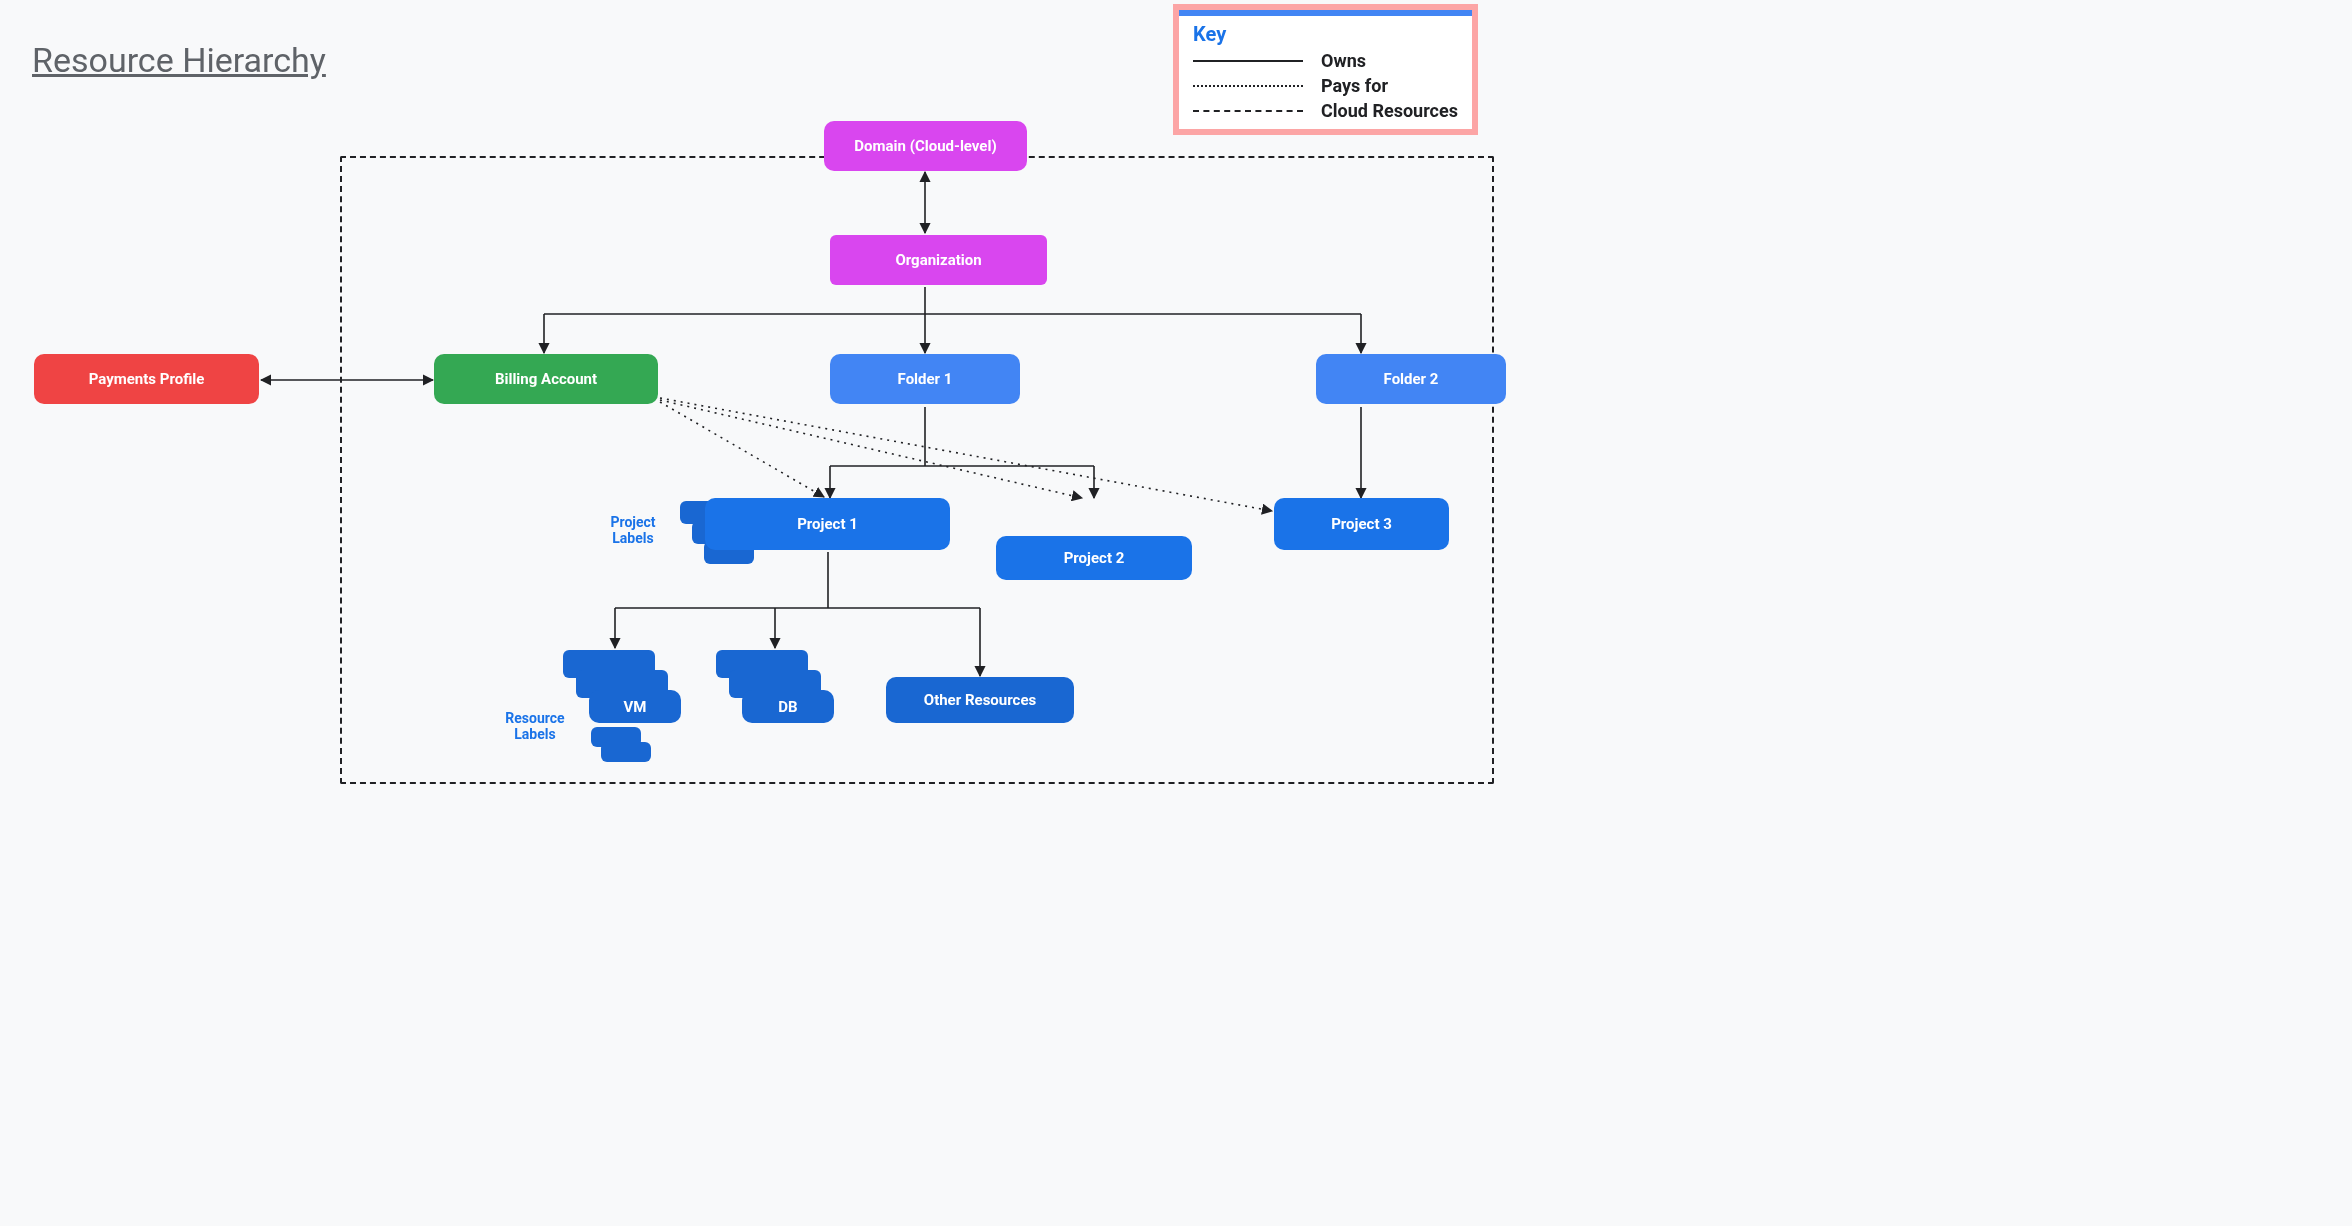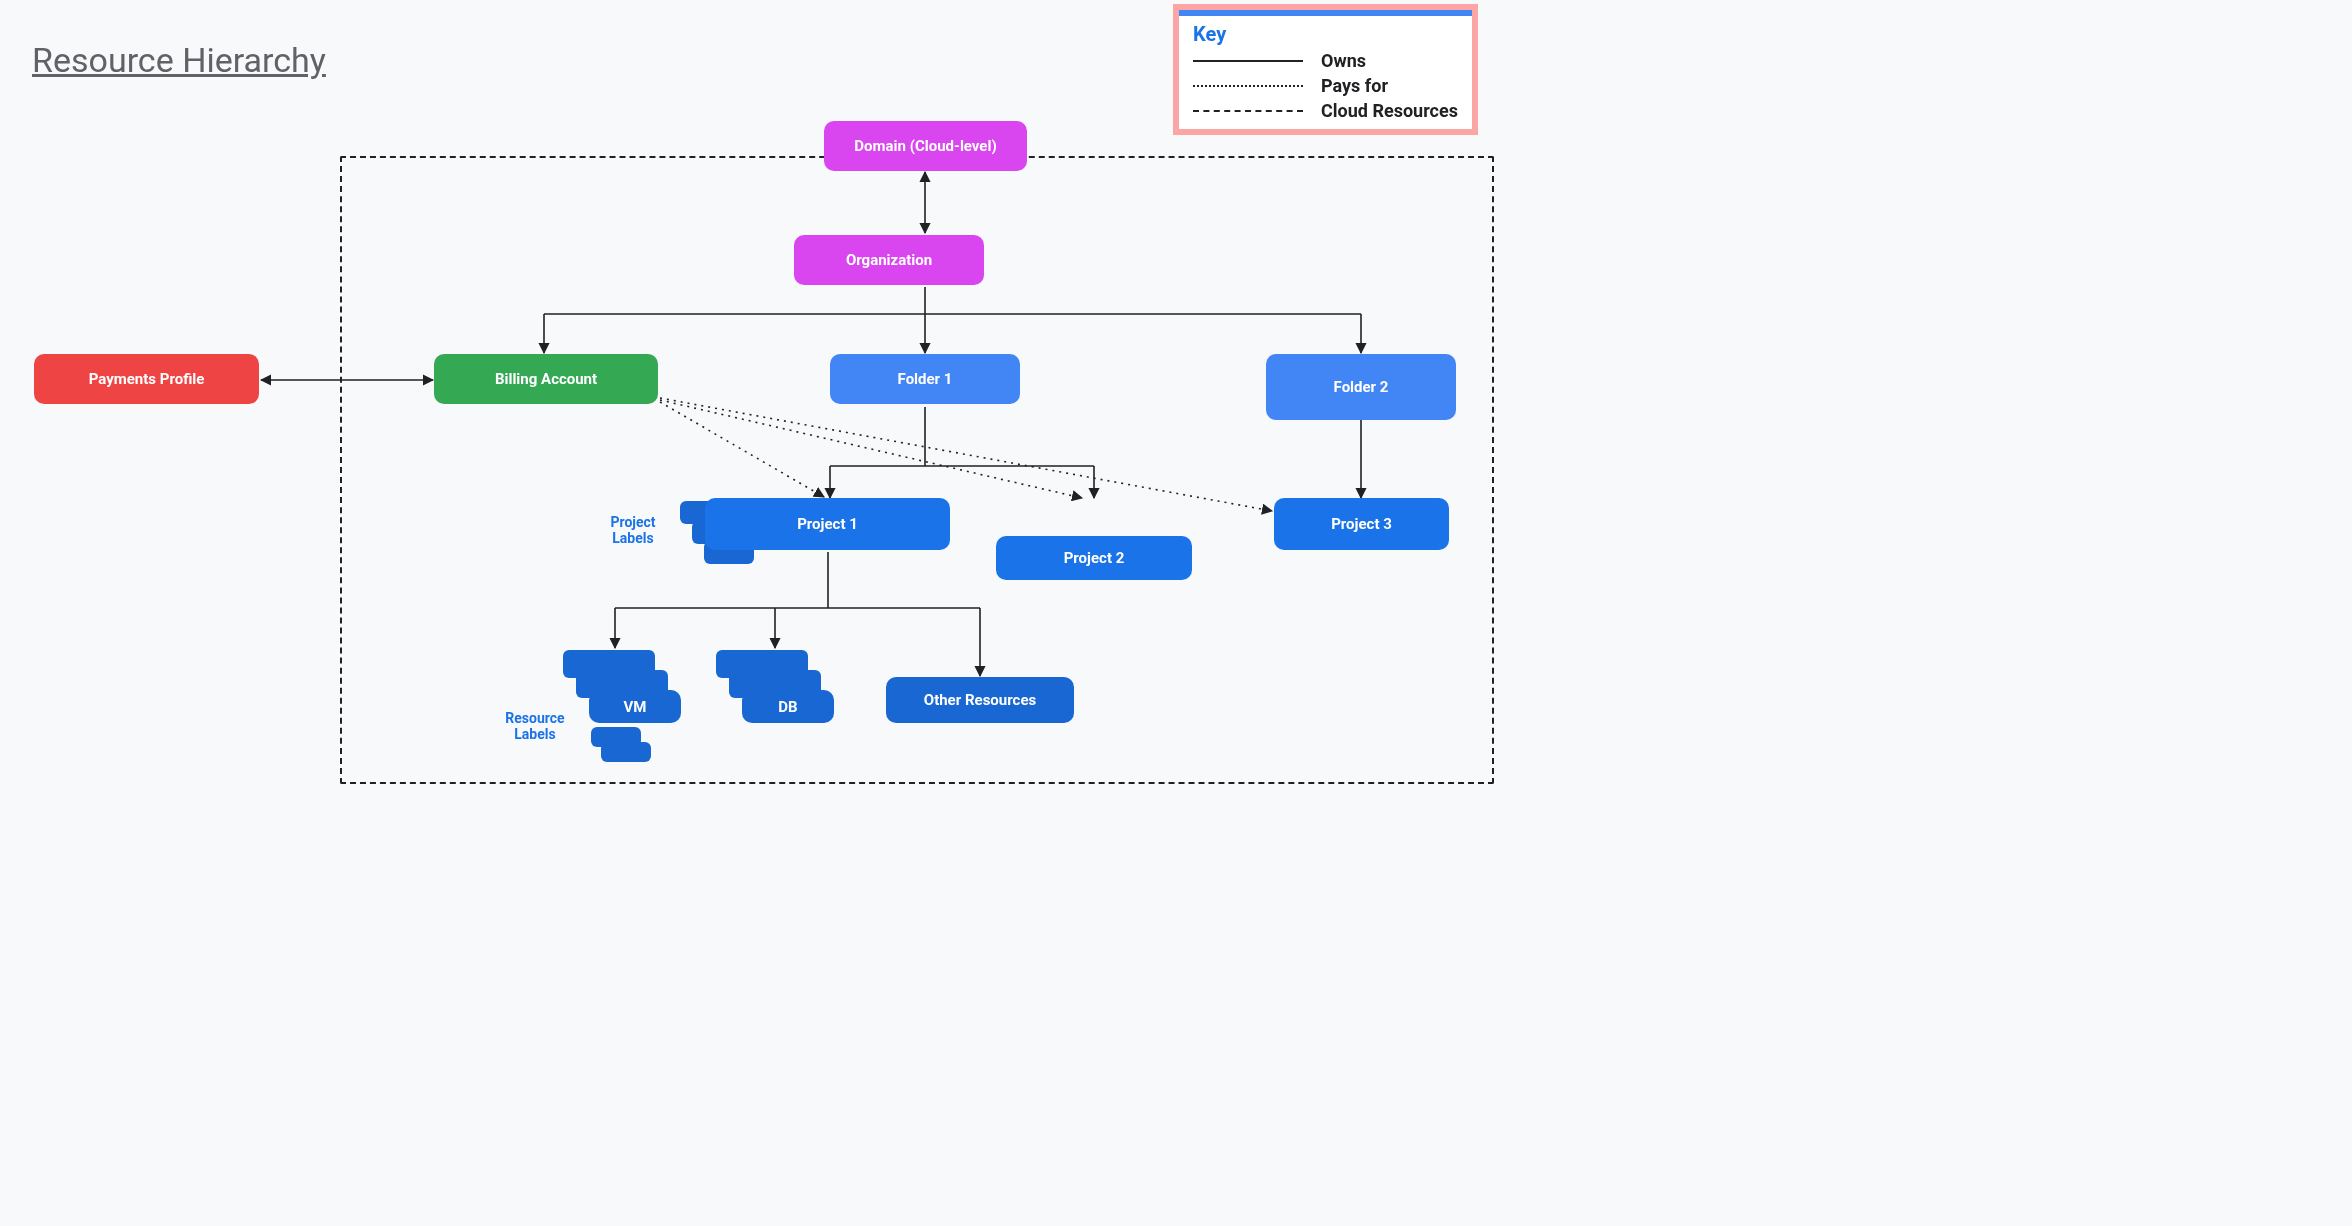--- a/index.html
+++ b/index.html
@@ -72,25 +72,25 @@
 
       <g stroke-dasharray="2 5">
         <line x1="660" y1="402" x2="824" y2="497" marker-end="url(#arr)"></line>
         <line x1="660" y1="400" x2="1082" y2="498" marker-end="url(#arr)"></line>
         <line x1="660" y1="398" x2="1272" y2="511" marker-end="url(#arr)"></line>
       </g>
     </g>
   </svg>
 
   <div class="node red" style="left:824px;top:121px;width:203px;height:50px;">Domain (Cloud-level)</div>
-  <div class="node red" style="left:794px;top:235px;width:190px;height:50px;">Organization</div>
+  <div class="node red" style="left:830px;top:235px;width:217px;height:50px;border-radius:6px;">Organization</div>
   <div class="node yellow" style="left:34px;top:354px;width:225px;height:50px;">Payments Profile</div>
   <div class="node green" style="left:434px;top:354px;width:224px;height:50px;">Billing Account</div>
   <div class="node blue" style="left:830px;top:354px;width:190px;height:50px;">Folder 1</div>
-  <div class="node blue" style="left:1266px;top:354px;width:190px;height:66px;">Folder 2</div>
+  <div class="node blue" style="left:1316px;top:354px;width:190px;height:50px;">Folder 2</div>
 
   <div class="chip" style="left:680px;top:501px;width:50px;height:23px;"></div>
   <div class="chip" style="left:692px;top:521px;width:50px;height:23px;"></div>
   <div class="chip" style="left:704px;top:541px;width:50px;height:23px;"></div>
 
   <div class="node bluefill" style="left:705px;top:498px;width:245px;height:52px;">Project 1</div>
   <div class="node bluefill" style="left:996px;top:498px;width:196px;height:44px;margin-top:38px;">Project 2</div>
   <div class="node bluefill" style="left:1274px;top:498px;width:175px;height:52px;">Project 3</div>
 
   <div class="label" style="left:598px;top:514px;width:70px;white-space:pre-line;">Project

